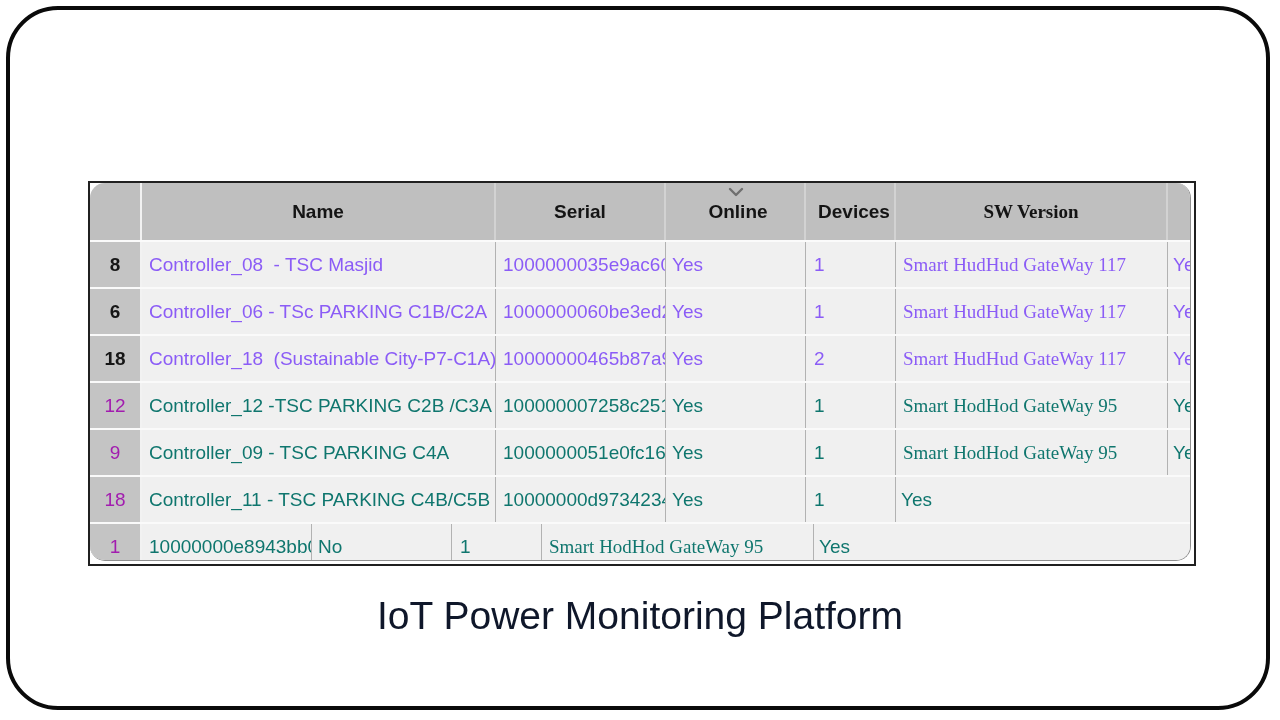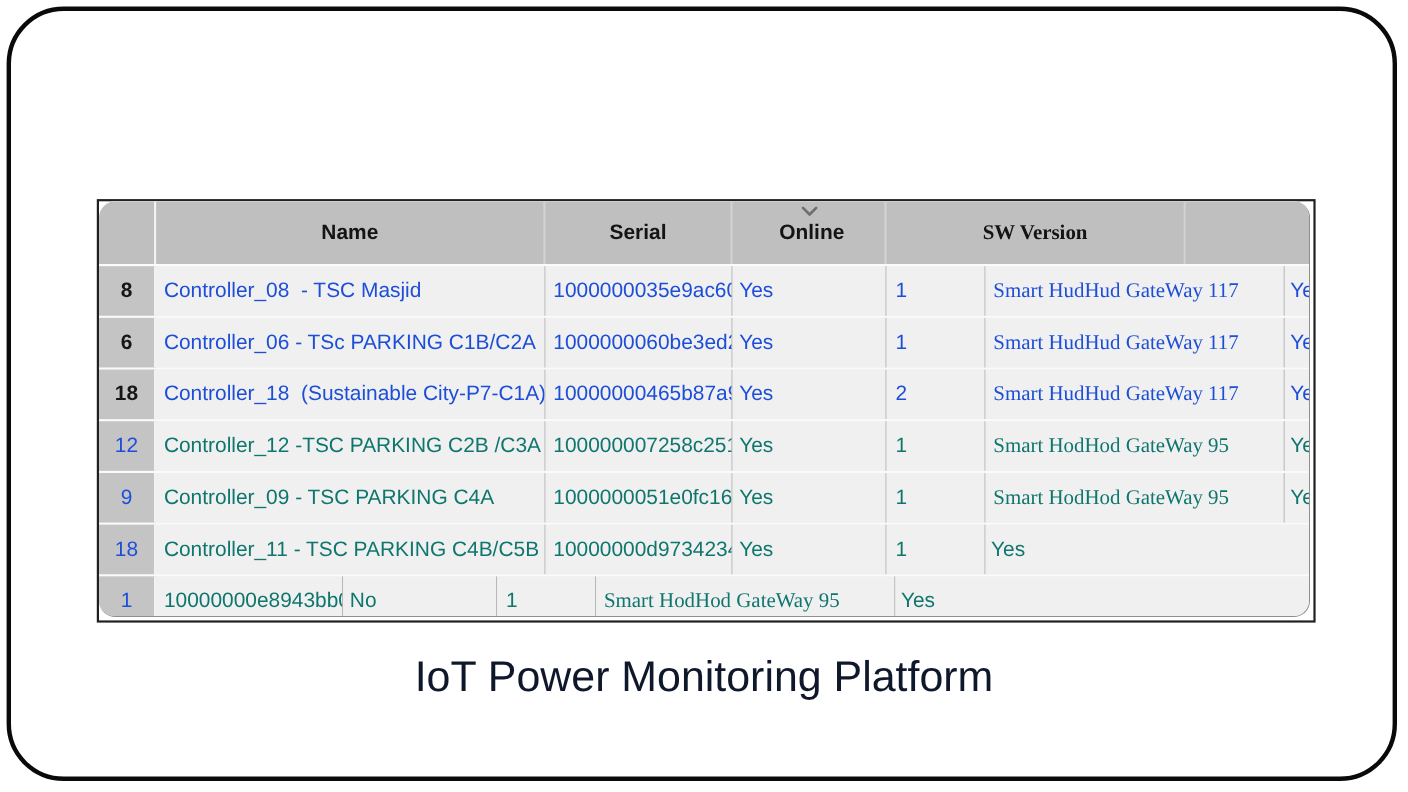--- a/index.html
+++ b/index.html
@@ -43,23 +43,23 @@
   .dcell:last-child{border-right:none;}
   .c-num{width:52px;flex:0 0 52px;}
   .c-name{width:354px;flex:0 0 354px;}
   .c-serial{width:170px;flex:0 0 170px;}
   .c-online{width:140px;flex:0 0 140px;padding-left:6px;}
   .c-devices{width:90px;flex:0 0 90px;padding-left:8px;}
   .c-sw{width:272px;flex:0 0 272px;font-family:Liberation Serif, serif;}
   .c-extra{flex:1 1 auto;padding-left:5px;}
   .dcell.c-num{
     background:#c4c4c4;justify-content:center;padding-left:0;
-    border-right:2px solid #f2f2f2;color:#1d4ed8;
+    border-right:2px solid #f2f2f2;color:#a21caf;
   }
-  .row-blue .dcell{color:#1d4ed8;}
+  .row-blue .dcell{color:#8b5cf6;}
   .row-blue .dcell.c-num{color:#161616;font-weight:bold;}
   .sort-chevron{
     position:absolute;left:637px;top:4px;width:18px;height:10px;
   }
   
   .caption{
     position:absolute;left:0;top:594px;width:1280px;text-align:center;
     font-size:39px;color:#0f172a;letter-spacing:0px;
   }
 </style>
@@ -73,20 +73,21 @@
 
     <svg class="sort-chevron" viewBox="0 0 18 10">
         <polyline points="3,2 9,8 15,2" fill="none" stroke="#6f6f6f" stroke-width="2.4" stroke-linecap="round" stroke-linejoin="round"></polyline>
       </svg>
 
     <div class="hrow">
       <div class="hcell c-num"></div>
       <div class="hcell c-name">Name</div>
       <div class="hcell c-serial">Serial</div>
       <div class="hcell c-online">Online</div>
+      <div class="hcell c-devices">Devices</div>
       <div class="hcell c-sw">SW Version</div>
       <div class="hcell c-extra"></div>
     </div>
 
     <div class="drow row-blue">
       <div class="dcell c-num">8</div>
       <div class="dcell c-name">Controller_08  - TSC Masjid</div>
       <div class="dcell c-serial">1000000035e9ac60</div>
       <div class="dcell c-online">Yes</div>
       <div class="dcell c-devices">1</div>

